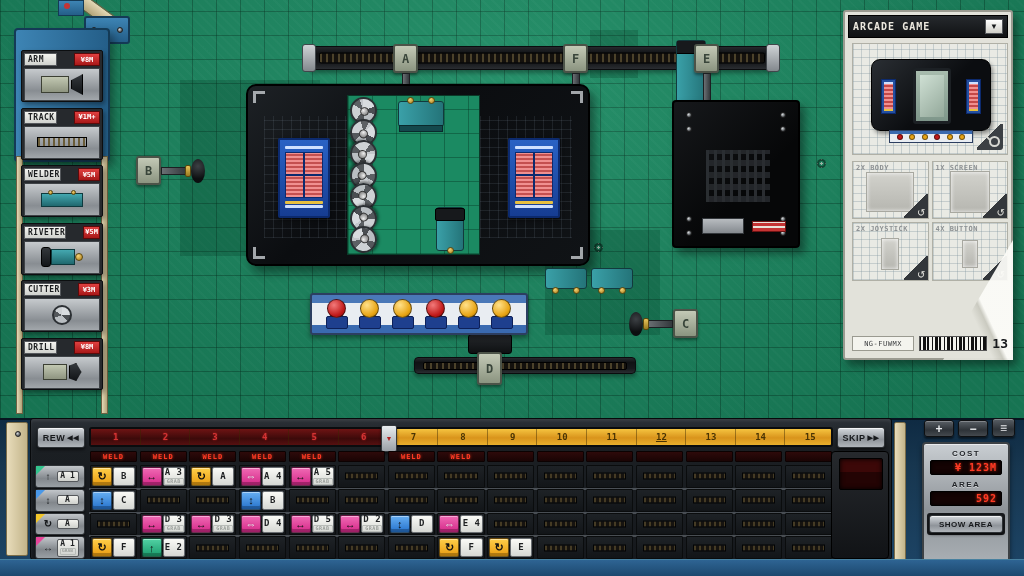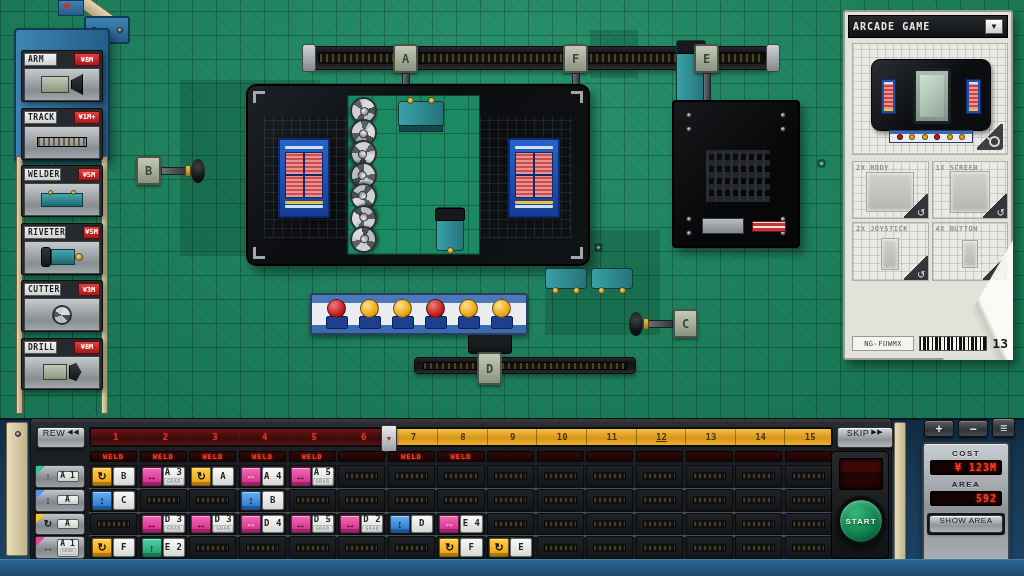--- a/index.html
+++ b/index.html
@@ -148,21 +148,21 @@
   #pp-count{font-size:13px;font-weight:bold;color:#17191c;font-family:"DejaVu Sans Mono",monospace;}
 
   
   #console{left:0;top:418px;width:1024px;height:158px;background:linear-gradient(180deg,#0e2a42,#17364f 30%,#1d4567);}
   #console:before{content:"";position:absolute;left:0;top:0;width:100%;height:2px;background:#071520;}
   #console-band{position:absolute;left:0;bottom:0;width:100%;height:17px;background:linear-gradient(180deg,#2e6493,#1c486e);border-top:1px solid #47809f;}
   .cream-rail{background:linear-gradient(90deg,#e8dcba,#c2b48a);border:1px solid #7a6c48;border-radius:2px;}
   #deck{position:absolute;left:30px;top:0px;width:862px;height:142px;background:linear-gradient(180deg,#2b3036,#1b1f23 20%,#16191d);
     border:1px solid #07090b;border-radius:3px;box-shadow:inset 0 2px 3px rgba(255,255,255,.08);}
   .console-btn{background:linear-gradient(180deg,#d6dade,#8f949a 60%,#b0b5ba);border:1px solid #2e3236;border-radius:3px;
-    color:#17191c;font-size:9px;font-weight:normal;display:flex;align-items:flex-start;justify-content:center;gap:2px;
+    color:#17191c;font-size:9px;font-weight:bold;display:flex;align-items:center;justify-content:center;gap:2px;
     box-shadow:0 2px 3px rgba(0,0,0,.5), inset 0 1px 0 rgba(255,255,255,.7);cursor:pointer;letter-spacing:.5px;}
 
   
   #timeline{position:absolute;left:58px;top:8px;width:744px;height:20px;border:2px solid #0a0c0e;border-radius:3px;
     background:linear-gradient(180deg,#f5c440,#d9941c 55%,#eab02c);overflow:visible;}
   #tl-red{position:absolute;left:0;top:0;height:100%;width:298px;
     background:linear-gradient(180deg,#6e1414,#3c0a0a 60%,#561010);}
   .tl-num{position:absolute;top:50%;transform:translate(-50%,-50%);font-size:9px;font-weight:bold;font-family:"DejaVu Sans Mono",monospace;}
   .tl-num.red{color:#d23434;text-shadow:0 0 2px rgba(255,40,40,.6);}
   .tl-num.dark{color:#4a3404;}
@@ -554,21 +554,21 @@
     <div class="abs cream-rail" style="left:6px;top:4px;width:22px;height:134px;">
       <div class="bolt" style="position:absolute;left:8px;top:8px;"></div>
     </div>
     <div class="abs cream-rail" style="left:894px;top:4px;width:12px;height:140px;"></div>
 
     <div id="deck">
       <div class="abs console-btn" style="left:6px;top:8px;width:48px;height:21px;">
         <span>REW</span>
         <span style="font-size:7px;">◀◀</span>
       </div>
-      <div class="abs console-btn" style="left:806px;top:8px;width:56px;height:21px;">
+      <div class="abs console-btn" style="left:806px;top:8px;width:48px;height:21px;">
         <span>SKIP</span>
         <span style="font-size:7px;">▶▶</span>
       </div>
 
       <div id="timeline">
         <div id="tl-red"></div>
         <div id="tl-ticks"></div>
         <div id="tl-numbers">
             <span class="tl-num red" style="left: 24.8px;">1</span>
             <span class="tl-num red" style="left: 74.4px;">2</span>
@@ -944,23 +944,20 @@
               <div class="cell-track"></div>
             </div>
             <div class="program-cell">
               <div class="cell-track"></div>
             </div>
           </div>
         </div>
 
       <div id="start-module">
         <div id="start-led"></div>
-        <div id="start-button">
-          <span>START</span>
-        </div>
       </div>
     </div>
 
     <div id="cost-pod">
       <div class="abs pod-btn" style="left:8px;top:2px;width:30px;height:17px;font-size:12px;">
           <span>+</span>
         </div>
       <div class="abs pod-btn" style="left:42px;top:2px;width:30px;height:17px;font-size:12px;">
           <span>−</span>
         </div>

